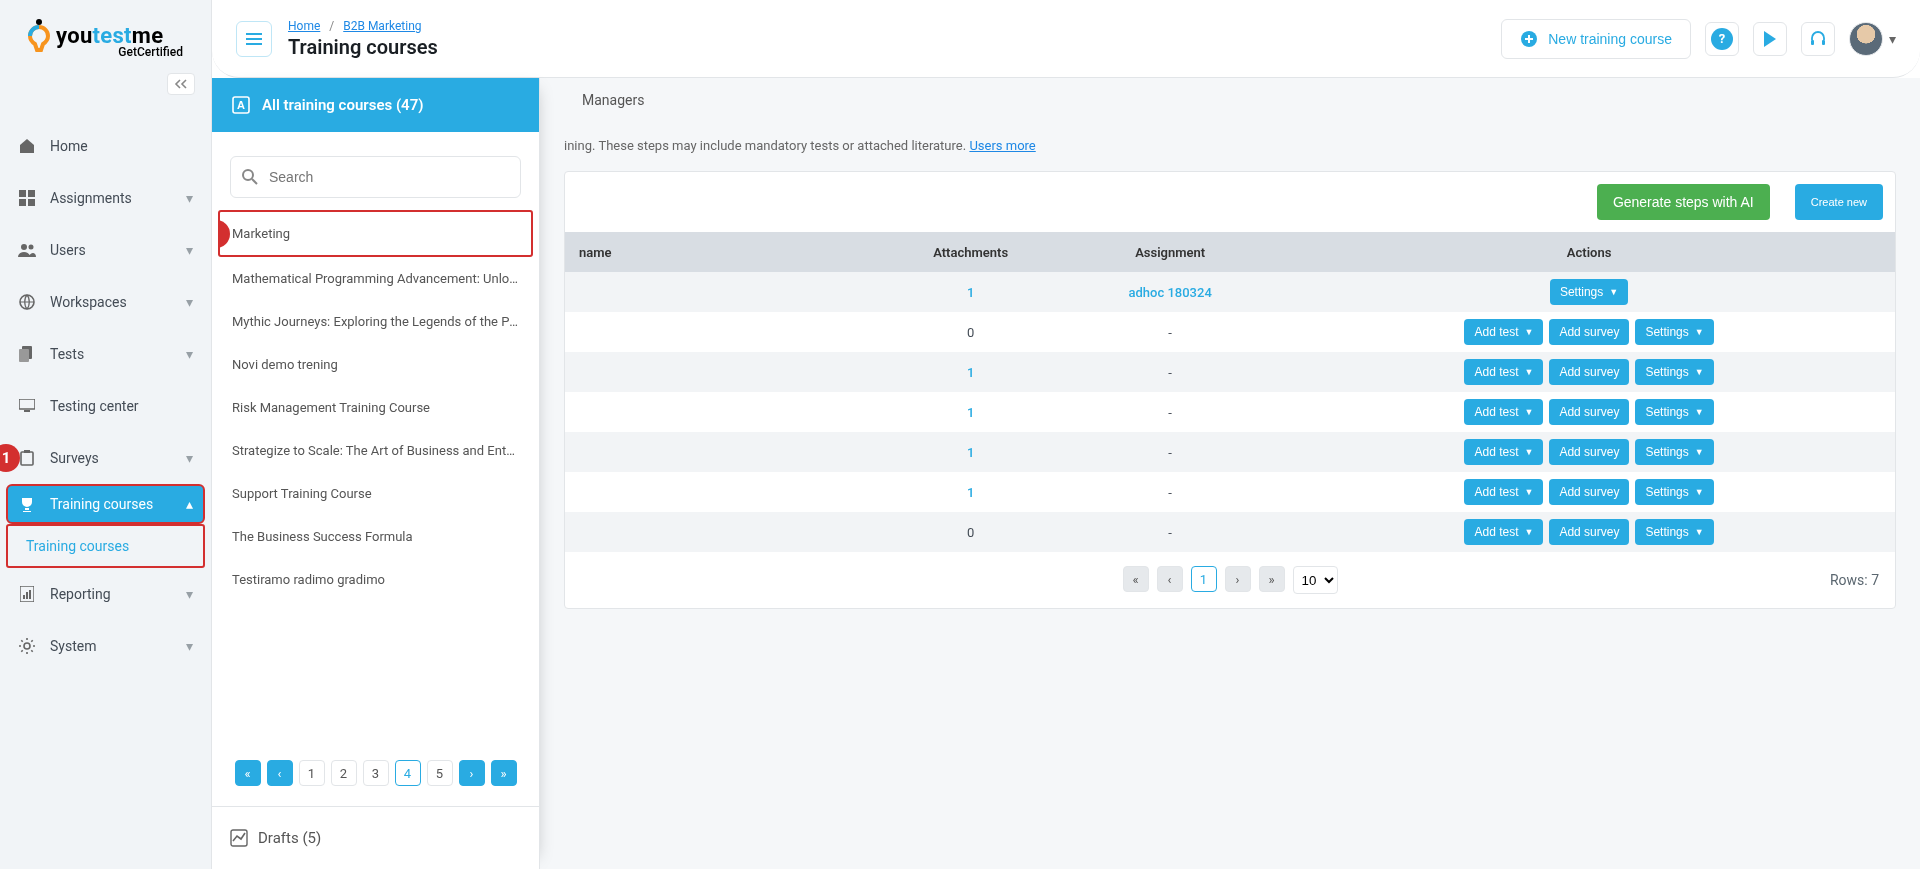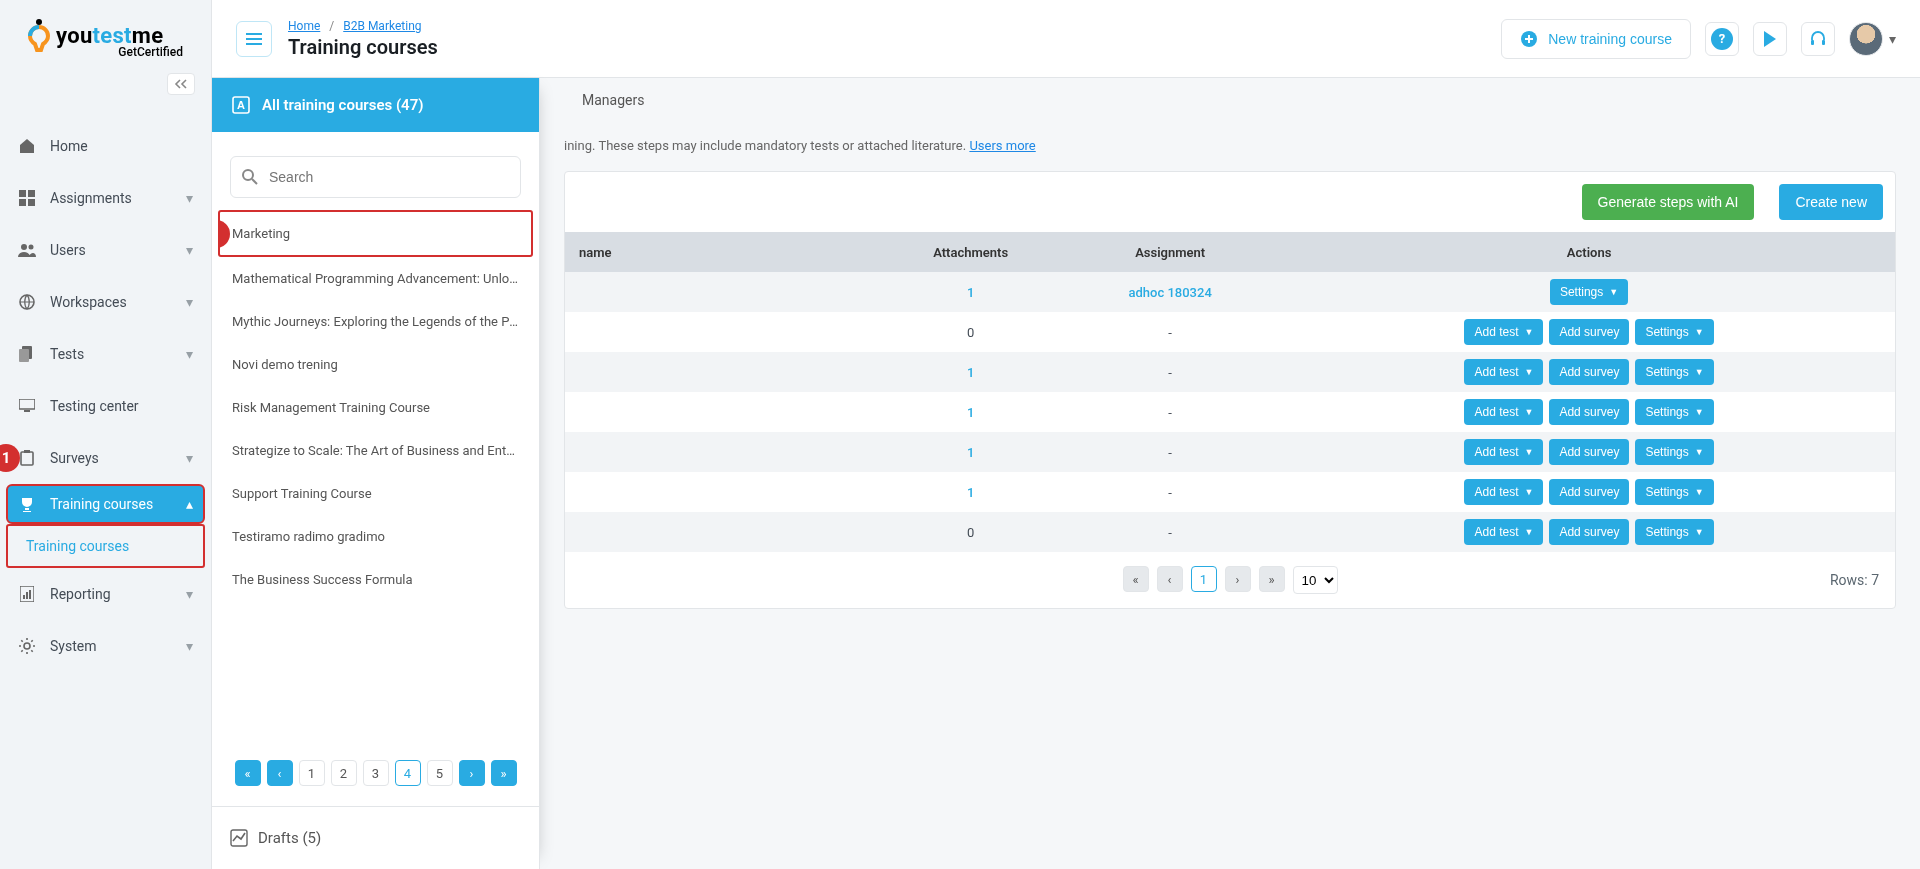--- a/index.html
+++ b/index.html
@@ -51,21 +51,21 @@
   .course-list li:first-child { position:relative; margin:4px 10px; padding:14px 12px; border-radius:3px;}
   .drawer-pager { display:flex; gap:6px; justify-content:center; padding: 20px 0;}
   .pg-btn { width:26px; height:26px; border-radius:4px; display:flex; align-items:center; justify-content:center; font-size:13px; border:1px solid var(--border); background:#fff; color:#555; cursor:pointer;}
   .pg-btn.fill { background: var(--blue); color:#fff; border-color:var(--blue);}
   .pg-btn.current { border-color: var(--blue); color: var(--blue); }
   .drafts { border-top:1px solid var(--border); padding: 22px 18px; display:flex; align-items:center; gap:10px; color:#555; font-size:15px;}
   .red-badge-2 { position:absolute; left:-18px; top:8px; }
 
   
   .main { flex:1; display:flex; flex-direction:column; min-width:0; }
-  .topbar { height: 78px; display:flex; align-items:center; padding: 0 24px; border-bottom:1px solid var(--border);}
+  .topbar { height: 78px; display:flex; align-items:center; padding: 0 24px; border-bottom:1px solid var(--border);border-radius:27px;}
   .menu-sq { width:36px; height:36px; border:1px solid #bfe6f6; border-radius:6px; display:flex; align-items:center; justify-content:center; color:var(--blue); margin-right:16px; cursor:pointer;}
   .breadcrumbs { font-size:12px; color:var(--link);}
   .breadcrumbs a { color:var(--link); text-decoration:underline; cursor:pointer;}
   .breadcrumbs .sep { color:#888; margin:0 6px;}
   .page-title { font-size:20px; font-weight:600; color:#1a1f24; margin-top:2px;}
   .top-actions { margin-left:auto; display:flex; align-items:center; gap:14px;}
   .btn-new { border:1px solid var(--border); border-radius:6px; padding:10px 18px; color: var(--blue); display:flex; align-items:center; gap:10px; background:#fff; cursor:pointer; font-size:14px; font-weight:500;}
   .icon-box { width:34px; height:34px; border:1px solid var(--border); border-radius:6px; display:flex; align-items:center; justify-content:center; background:#fff; cursor:pointer;}
   .help-circle { background: var(--blue); color:#fff; border-radius:50%; width:22px; height:22px; display:flex; align-items:center; justify-content:center; font-size:13px; font-weight:700;}
   .play-tri { width:0; height:0; border-left:12px solid var(--blue); border-top:8px solid transparent; border-bottom:8px solid transparent;}
@@ -74,21 +74,21 @@
 
   .content { flex:1; background: var(--bg); padding: 0 24px 24px 24px; position:relative;}
   .tab-strip { height:54px; display:flex; }
   .tab { padding:14px 18px 16px 18px; color:#555; font-size:14px; cursor:pointer;}
   .info-banner { font-size:13px; color:#666; margin: 6px 0 18px 0;}
   .info-banner a { color: var(--link); text-decoration:underline;}
 
   .card { background:#fff; border:1px solid var(--border); border-radius:4px; overflow:hidden;}
   .card-actions { display:flex; justify-content:flex-end; gap:25px; padding:12px;}
   .btn-green { background: var(--green); color:#fff; border:none; border-radius:4px; padding:10px 16px; font-size:14px; cursor:pointer;}
-  .btn-blue  { background: var(--blue);  color:#fff; border:none; border-radius:4px; padding:10px 16px; font-size:14px; cursor:pointer;}
+  .btn-blue  { background: var(--blue);  color:#fff; border:none; border-radius:4px; padding:10px 16px; font-size:11px; cursor:pointer;}
 
   table.grid { width:100%; border-collapse:collapse; table-layout:fixed;}
   table.grid th { background:#d8dde3; font-weight:600; color:#333; font-size:13px; height:40px;}
   table.grid td { height:40px; font-size:13px; text-align:center;}
   table.grid tr.strip-a td { background:#f2f4f6;}
   table.grid tr.strip-b td { background:#ffffff;}
   .link-cell { color: var(--blue); font-weight:500;}
   .action-buttons { display:flex; gap:6px; justify-content:center;}
   .pill { background: var(--blue); color:#fff; border:none; border-radius:4px; padding:6px 10px; font-size:12px; display:inline-flex; align-items:center; gap:6px; cursor:pointer;}
   .pill .dd { font-size:9px;}
@@ -253,22 +253,22 @@
     <li class="hl-red" style="position:relative;">
       <span class="red-badge red-badge-2">2</span>
       <span>Marketing</span>
     </li>
     <li>Mathematical Programming Advancement: Unlocking the Po...</li>
     <li>Mythic Journeys: Exploring the Legends of the Past</li>
     <li>Novi demo trening</li>
     <li>Risk Management Training Course</li>
     <li>Strategize to Scale: The Art of Business and Entrepreneurship</li>
     <li>Support Training Course</li>
+    <li>The Business Success Formula</li>
     <li>Testiramo radimo gradimo</li>
-    <li>The Business Success Formula</li>
   </ul>
   <div class="drawer-pager">
     <div class="pg-btn fill">«</div>
     <div class="pg-btn fill">‹</div>
     <div class="pg-btn">1</div>
     <div class="pg-btn">2</div>
     <div class="pg-btn">3</div>
     <div class="pg-btn current">4</div>
     <div class="pg-btn">5</div>
     <div class="pg-btn fill">›</div>

